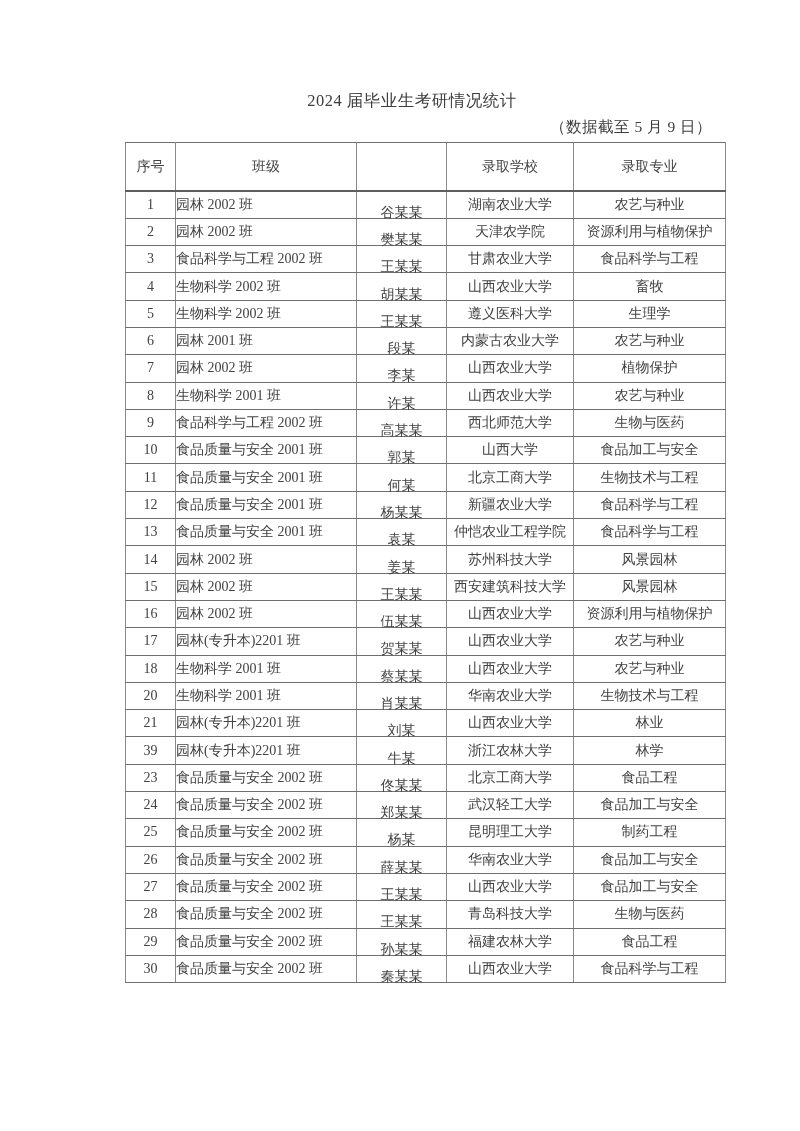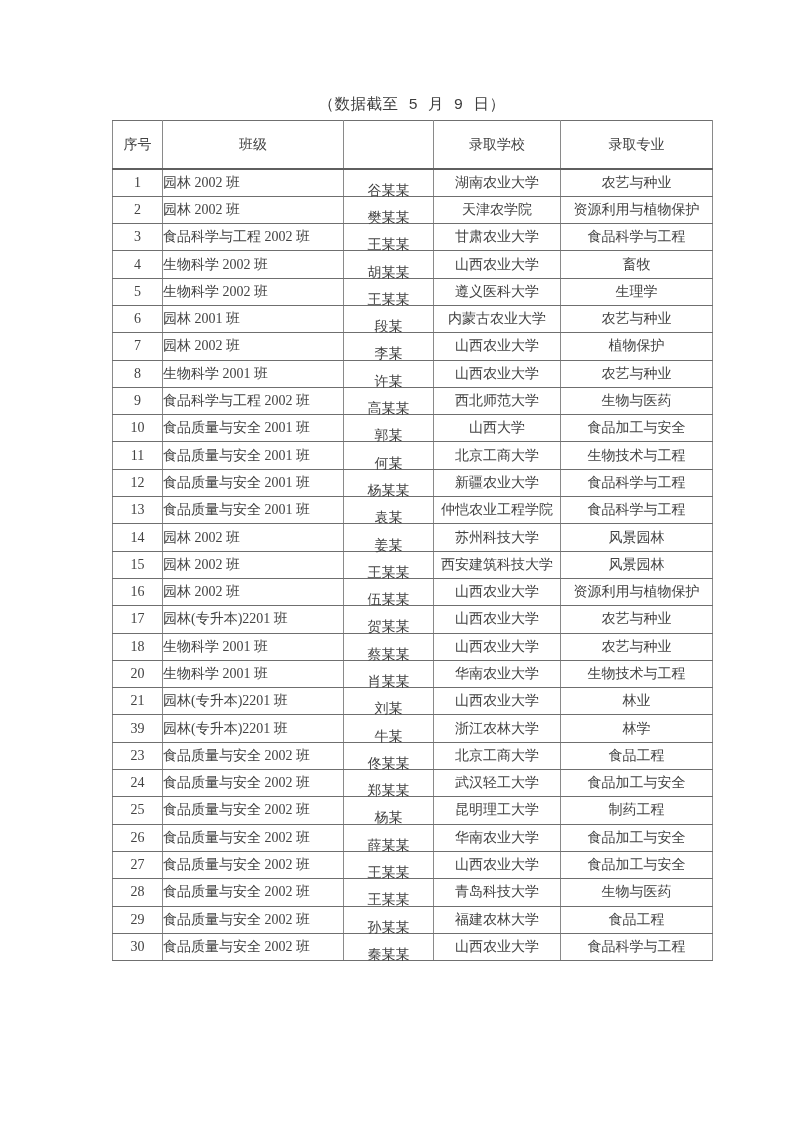--- a/index.html
+++ b/index.html
@@ -22,33 +22,33 @@
     padding-top: 90px;
   }
   .doc-title {
     text-align: center;
     font-size: 16.5px;
     line-height: 22px;
     letter-spacing: 0.5px;
     color: #3d3d3d;
   }
   .doc-subtitle {
-    text-align: center;
+    text-align: right;
     font-size: 15.5px;
     line-height: 22px;
     margin-top: 4px;
     letter-spacing: 0.5px;
     color: #3d3d3d;
-    font-family: Liberation Mono, monospace;
   }
   table.stats {
     margin-top: 4px;
     border-collapse: collapse;
     table-layout: fixed;
     width: 600px;
+    margin-left: 13px;
   }
   table.stats th,
   table.stats td {
     border-left: 1px solid #8a8a8a;
     border-right: 1px solid #8a8a8a;
     border-top: 1.5px solid #6f6f6f;
     border-bottom: 1.5px solid #6f6f6f;
     font-weight: normal;
     font-size: 14px;
     color: #424242;
@@ -71,20 +71,21 @@
   table.stats td.col2 {
     position: relative;
     top: 8px;
   }
 </style>
 </head>
 <body>
 
 <div class="page">
   <div class="content">
+    <div class="doc-title">2024 届毕业生考研情况统计</div>
     <div class="doc-subtitle">（数据截至 5 月 9 日）</div>
 
     <table class="stats">
       <colgroup>
         <col style="width:50px">
         <col style="width:181px">
         <col style="width:90px">
         <col style="width:127px">
         <col style="width:152px">
       </colgroup>

